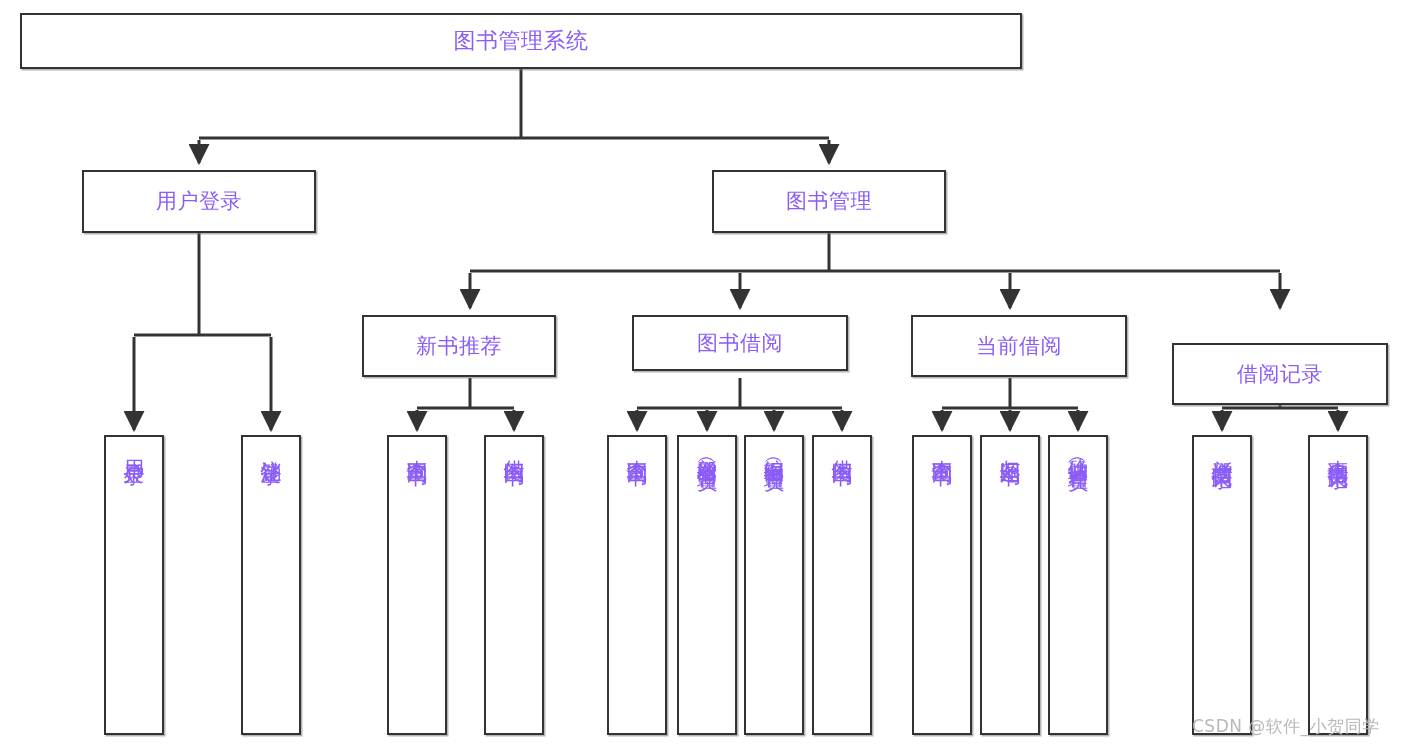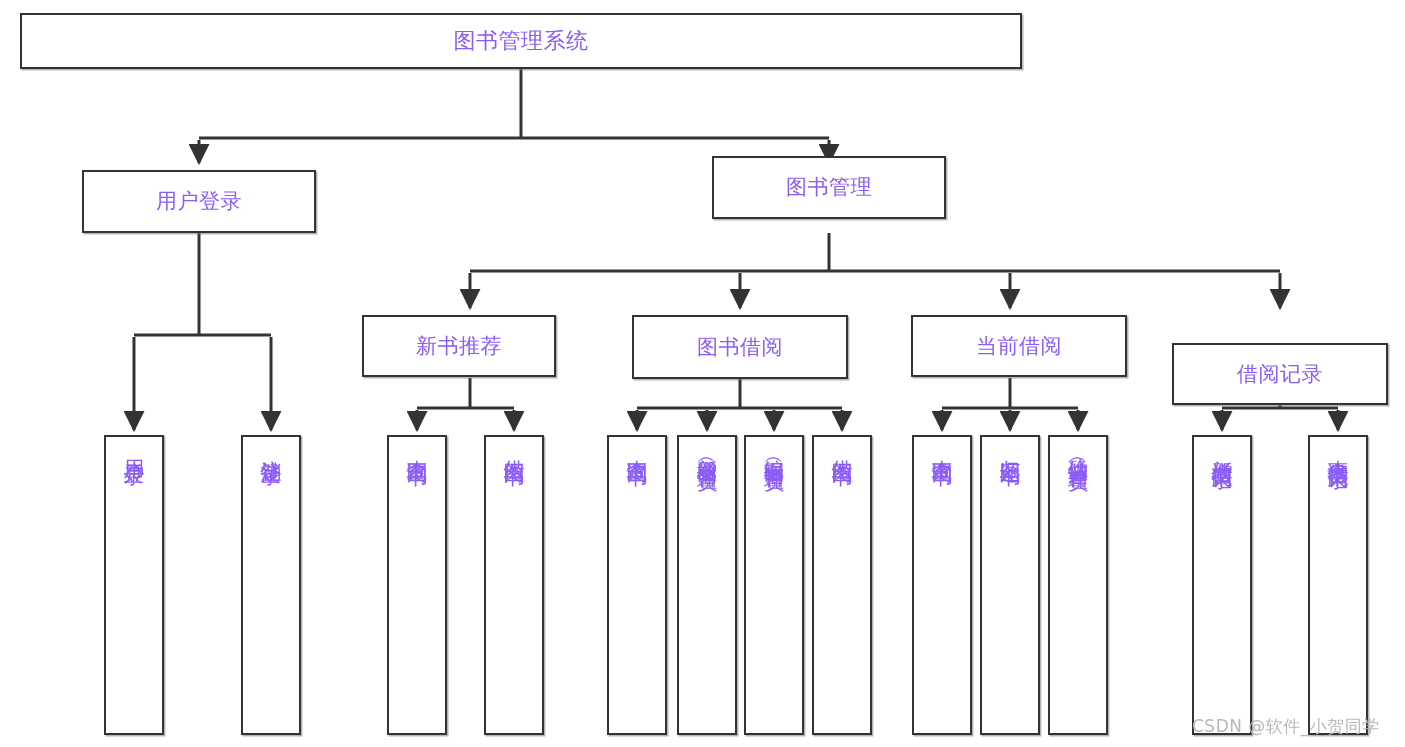--- a/index.html
+++ b/index.html
@@ -123,28 +123,28 @@
     </g>
   </svg>
 
   <div class="node root" style="left:20px; top:13px; width:1002px; height:56px;">
     <span class="lbl">图书管理系统</span>
   </div>
 
   <div class="node" style="left:82px; top:170px; width:234px; height:63px;">
     <span class="lbl">用户登录</span>
   </div>
-  <div class="node" style="left:712px; top:156px; width:234px; height:63px;">
+  <div class="node" style="left:712px; top:170px; width:234px; height:63px;">
     <span class="lbl">图书管理</span>
   </div>
 
   <div class="node" style="left:362px; top:315px; width:194px; height:62px;">
     <span class="lbl">新书推荐</span>
   </div>
-  <div class="node" style="left:632px; top:315px; width:216px; height:64px;">
+  <div class="node" style="left:632px; top:315px; width:216px; height:56px;">
     <span class="lbl">图书借阅</span>
   </div>
   <div class="node" style="left:902px; top:315px; width:216px; height:62px;margin-left:9px;">
     <span class="lbl">当前借阅</span>
   </div>
   <div class="node" style="left:1172px; top:315px; width:216px; height:62px;margin-top:28px;">
     <span class="lbl">借阅记录</span>
   </div>
 
   <div class="node leaf" style="left:104px; top:435px; width:60px; height:300px;">

